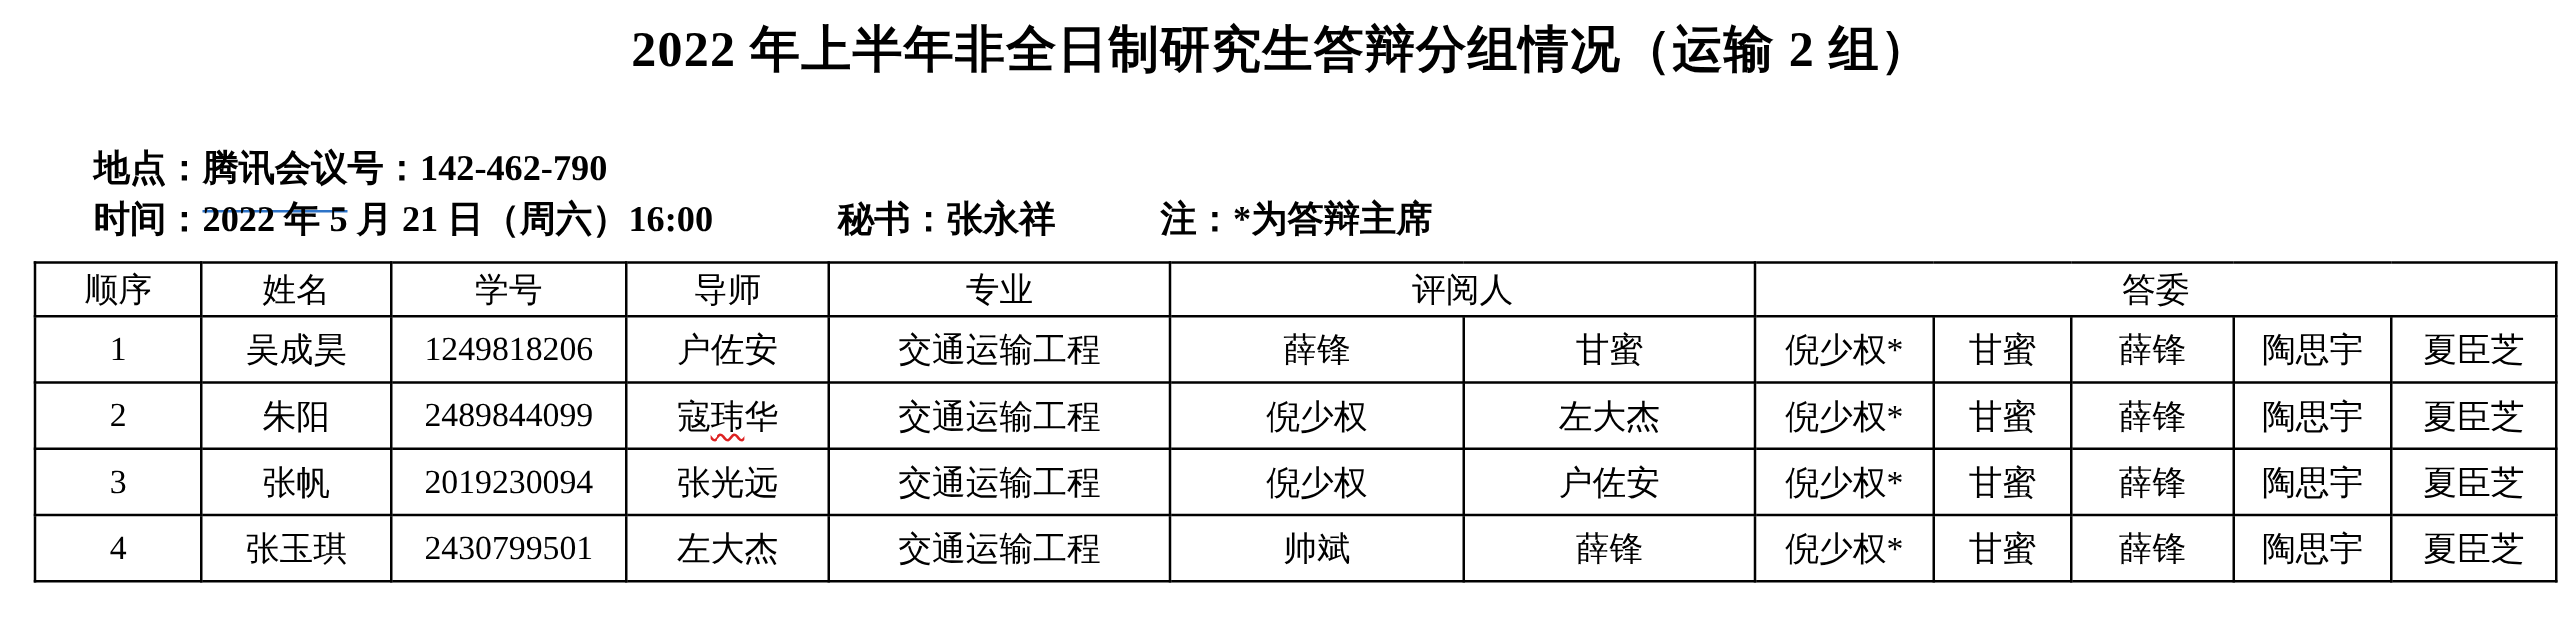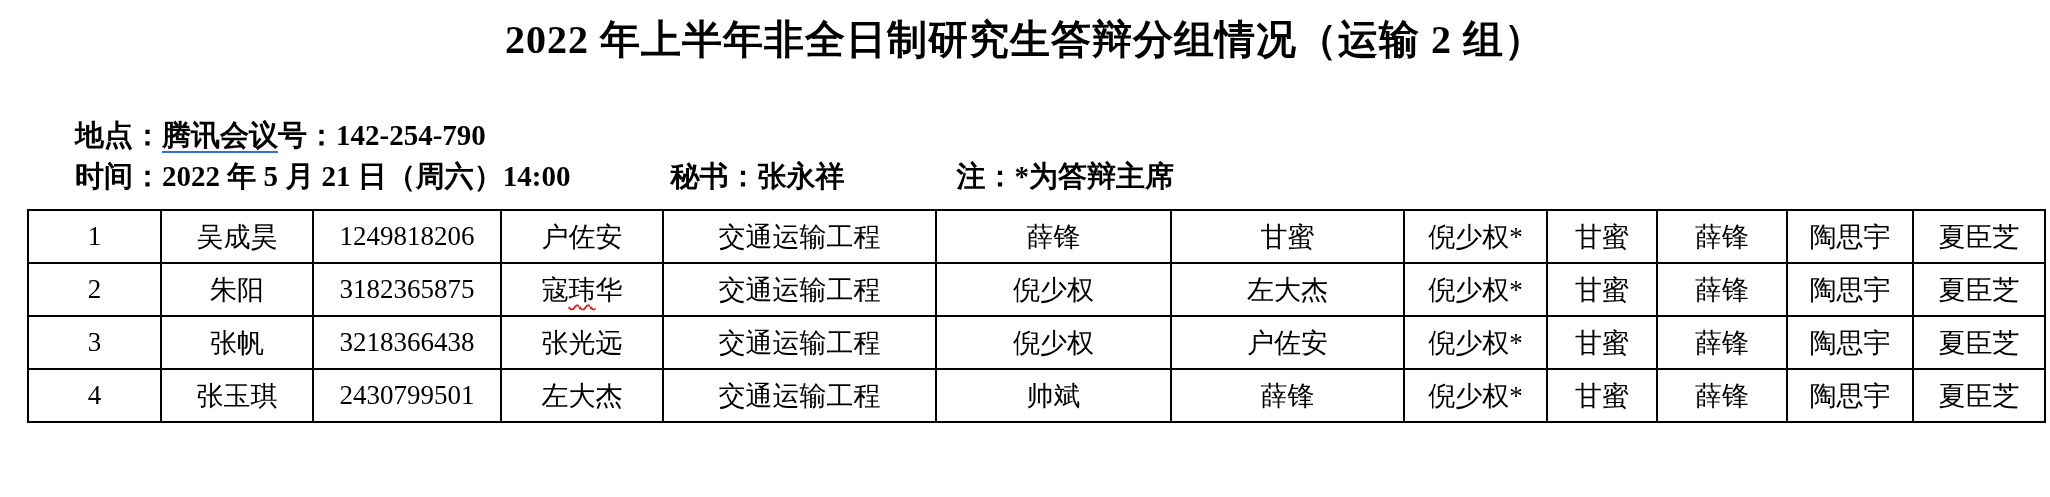--- a/index.html
+++ b/index.html
@@ -19,29 +19,29 @@
     font-weight:bold;
     letter-spacing:1px;
   }
   .info{
     margin:48px 0 0 75px;
     font-size:29px;
     font-weight:bold;
     line-height:41px;
   }
   .info-line{white-space:nowrap;}
-  .u1{border-bottom:2px solid #2e74c8;padding-bottom:0;}
+  .u1{border-bottom:2px solid #2e74c8;padding-bottom:17px;}
   .u2{border-bottom:5px double #2e74c8;padding-bottom:16px;}
   .wavy{
     text-decoration:underline wavy #dd2222 2px;
     text-decoration-skip-ink:none;
     text-underline-offset:5px;
   }
   .sec{margin-left:100px;}
-  .note{margin-left:112px;}
+  .note{margin-left:84px;}
   table.grid{
     margin:12px 0 0 27px;
     width:2017px;
     border-collapse:collapse;
     table-layout:fixed;
     font-size:27px;
   }
   table.grid th,table.grid td{
     border:2px solid #000;
     text-align:center;
@@ -56,78 +56,87 @@
 </style>
 </head>
 <body>
 
 <div class="page">
 
   <h1 class="title">2022 年上半年非全日制研究生答辩分组情况（运输 2 组）</h1>
 
   <div class="info">
     <div class="info-line">
-      <span>地点：</span><span class="u1">腾讯会议</span><span>号：</span><span>142-254-790</span>
+      <span>地点：</span><span class="u1">腾讯会议</span><span>号：</span><span>142-462-790</span>
     </div>
     <div class="info-line">
-      <span>时间：</span><span>2022 年 5 月 21 日（周六）14:00</span><span class="sec">秘书：张永祥</span><span class="note">注：*为答辩主席</span>
+      <span>时间：</span><span>2022 年 5 月 21 日（周六）16:00</span><span class="sec">秘书：张永祥</span><span class="note">注：*为答辩主席</span>
     </div>
   </div>
 
   <table class="grid">
     <colgroup>
       <col style="width:133px">
         <col style="width:152px">
         <col style="width:188px">
       <col style="width:162px">
         <col style="width:273px">
         <col style="width:235px">
       <col style="width:233px">
         <col style="width:143px">
         <col style="width:110px">
       <col style="width:130px">
         <col style="width:126px">
         <col style="width:132px">
     </colgroup>
     <tbody>
+        <tr class="hdr">
+      <th>顺序</th>
+      <th>姓名</th>
+      <th>学号</th>
+      <th>导师</th>
+      <th>专业</th>
+      <th colspan="2">评阅人</th>
+      <th colspan="5"><span class="u1">答委</span></th>
+    </tr>
 
     <tr class="row">
       <td>1</td>
       <td>吴成昊</td>
       <td>1249818206</td>
       <td><span class="u2">户佐安</span></td>
       <td>交通运输工程</td>
       <td>薛锋</td>
       <td><span class="u2">甘蜜</span></td>
       <td>倪少权*</td>
       <td><span class="u2">甘蜜</span></td>
       <td>薛锋</td>
       <td>陶思宇</td>
       <td><span class="u2">夏臣芝</span></td>
     </tr>
 
     <tr class="row">
       <td>2</td>
       <td><span class="u2">朱阳</span></td>
-      <td>3182365875</td>
+      <td>2489844099</td>
       <td><span>寇</span><span class="wavy">玮</span><span>华</span></td>
       <td>交通运输工程</td>
       <td>倪少权</td>
       <td>左大杰</td>
       <td>倪少权*</td>
       <td><span class="u2">甘蜜</span></td>
       <td>薛锋</td>
       <td>陶思宇</td>
       <td><span class="u2">夏臣芝</span></td>
     </tr>
 
     <tr class="row">
       <td>3</td>
       <td>张帆</td>
-      <td>3218366438</td>
+      <td>2019230094</td>
       <td>张光远</td>
       <td>交通运输工程</td>
       <td>倪少权</td>
       <td><span class="u2">户佐安</span></td>
       <td>倪少权*</td>
       <td><span class="u2">甘蜜</span></td>
       <td>薛锋</td>
       <td>陶思宇</td>
       <td><span class="u2">夏臣芝</span></td>
     </tr>

